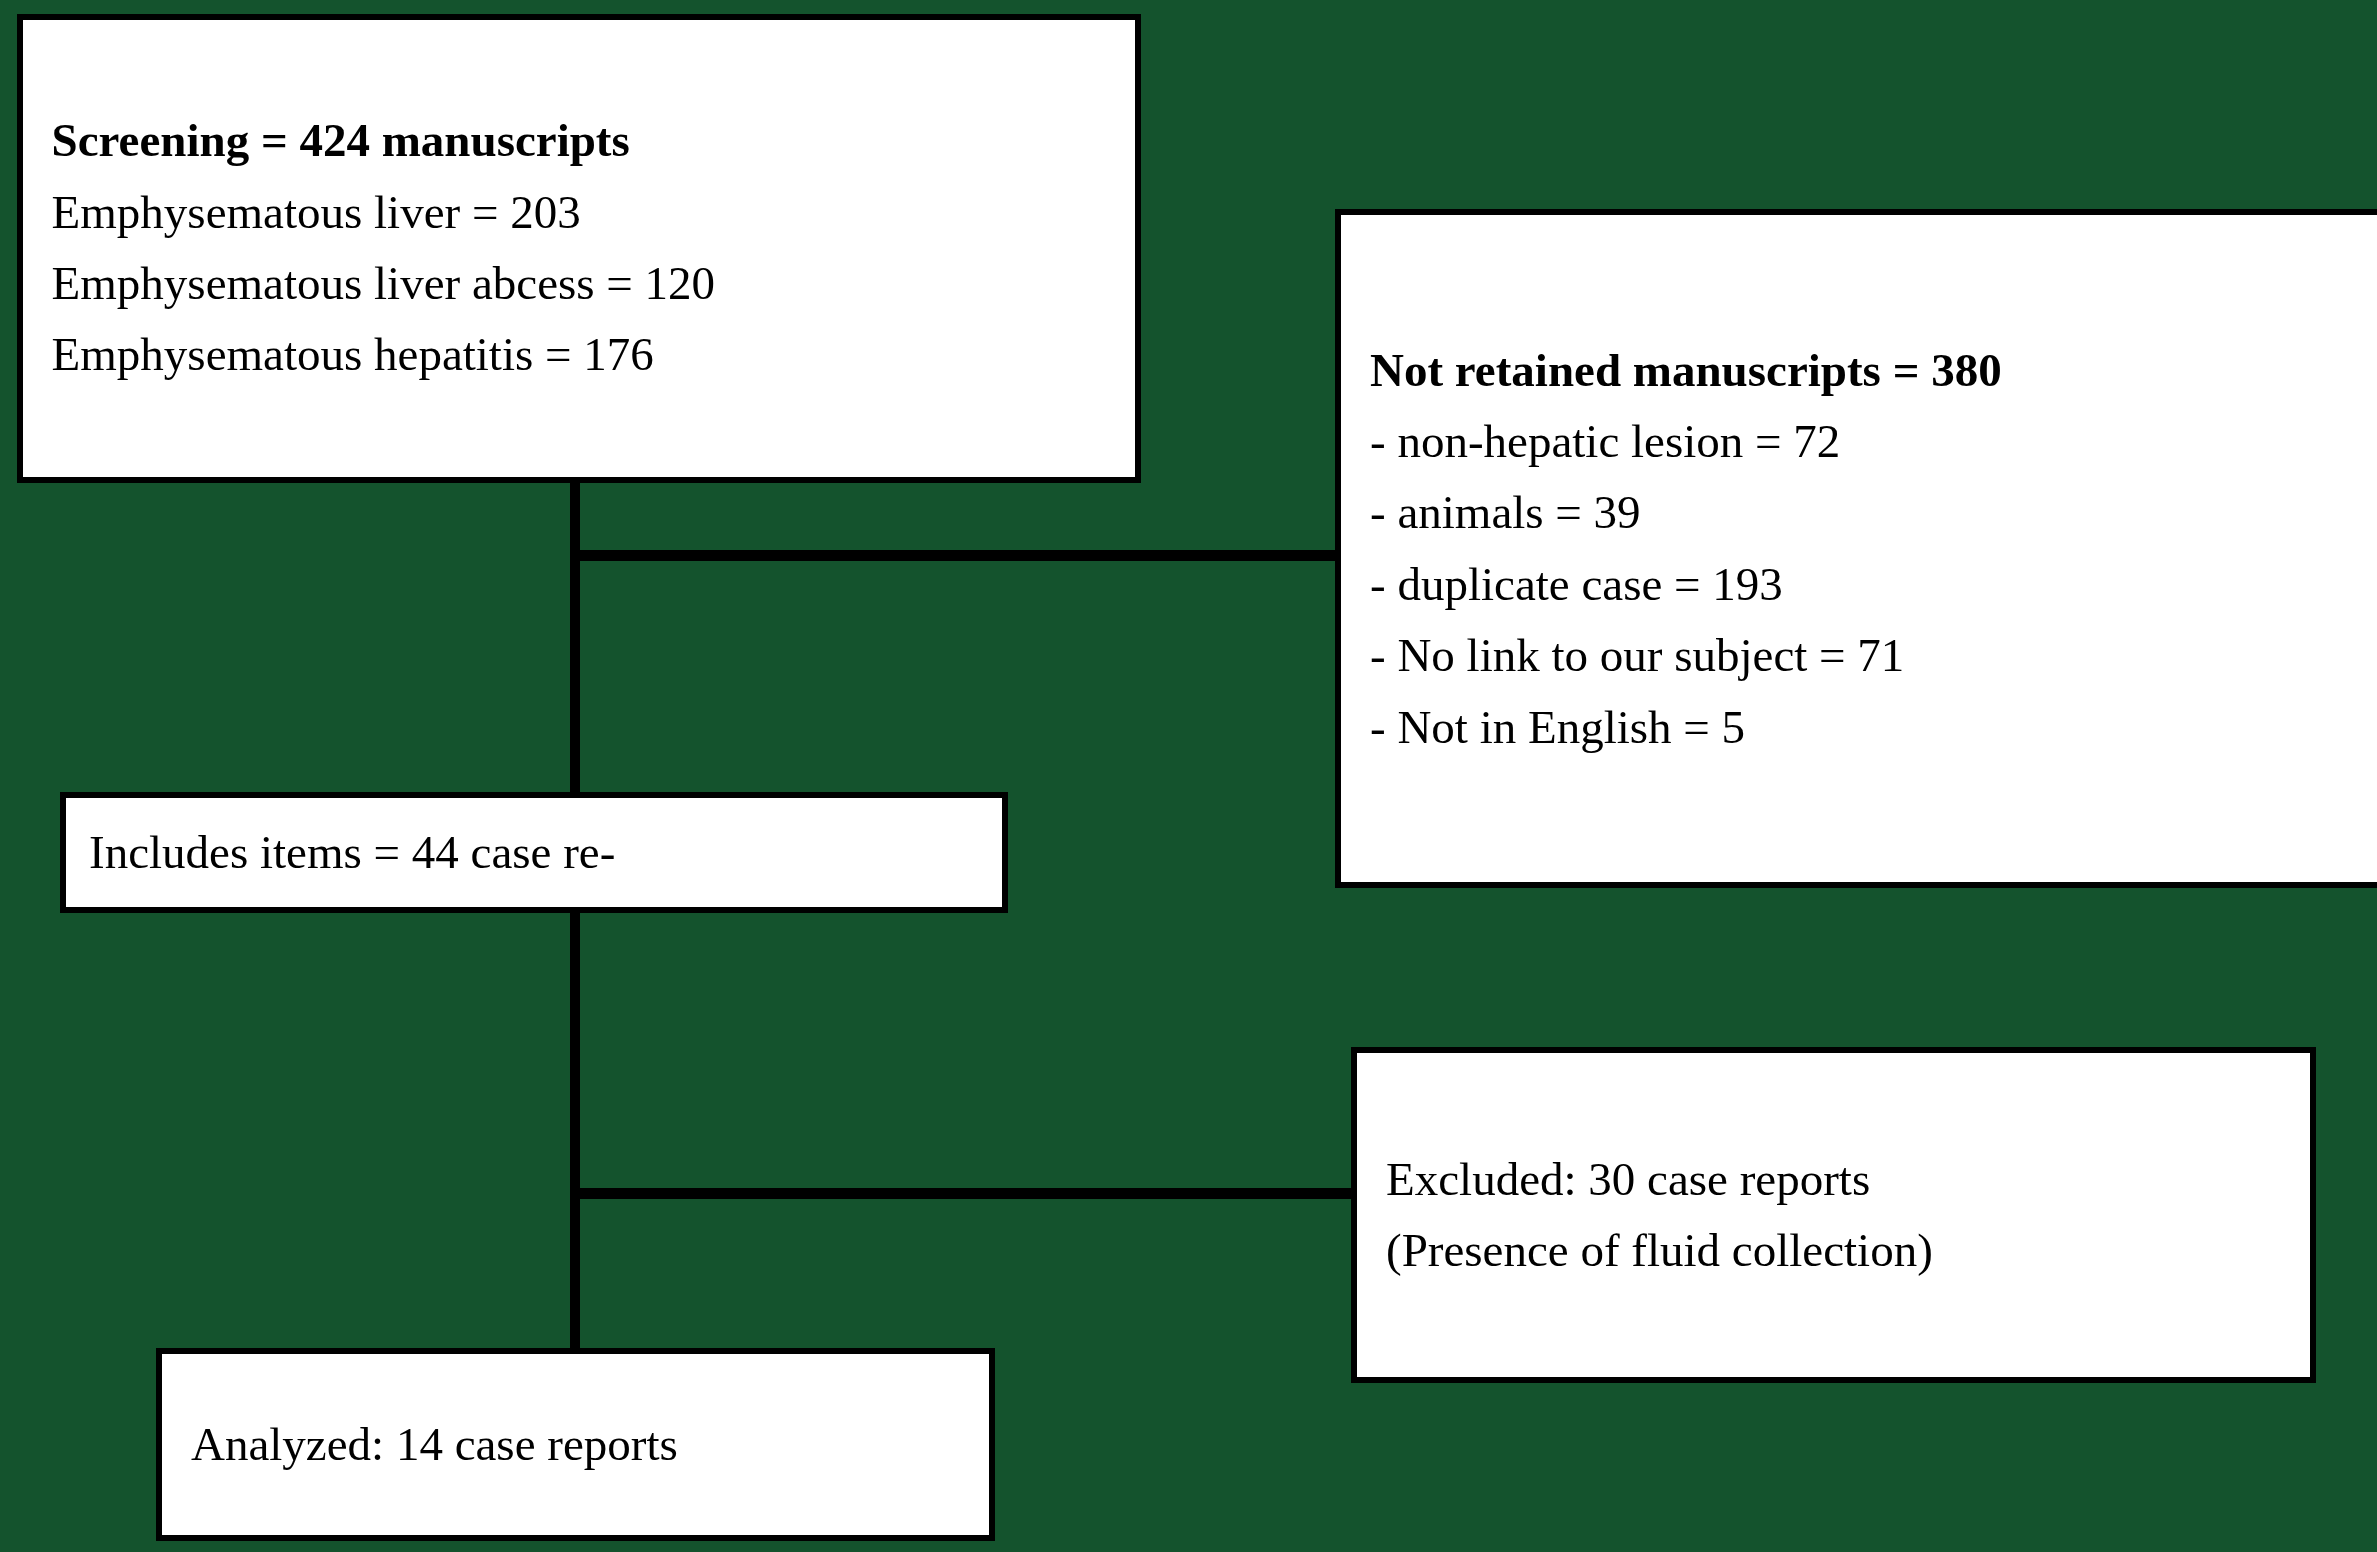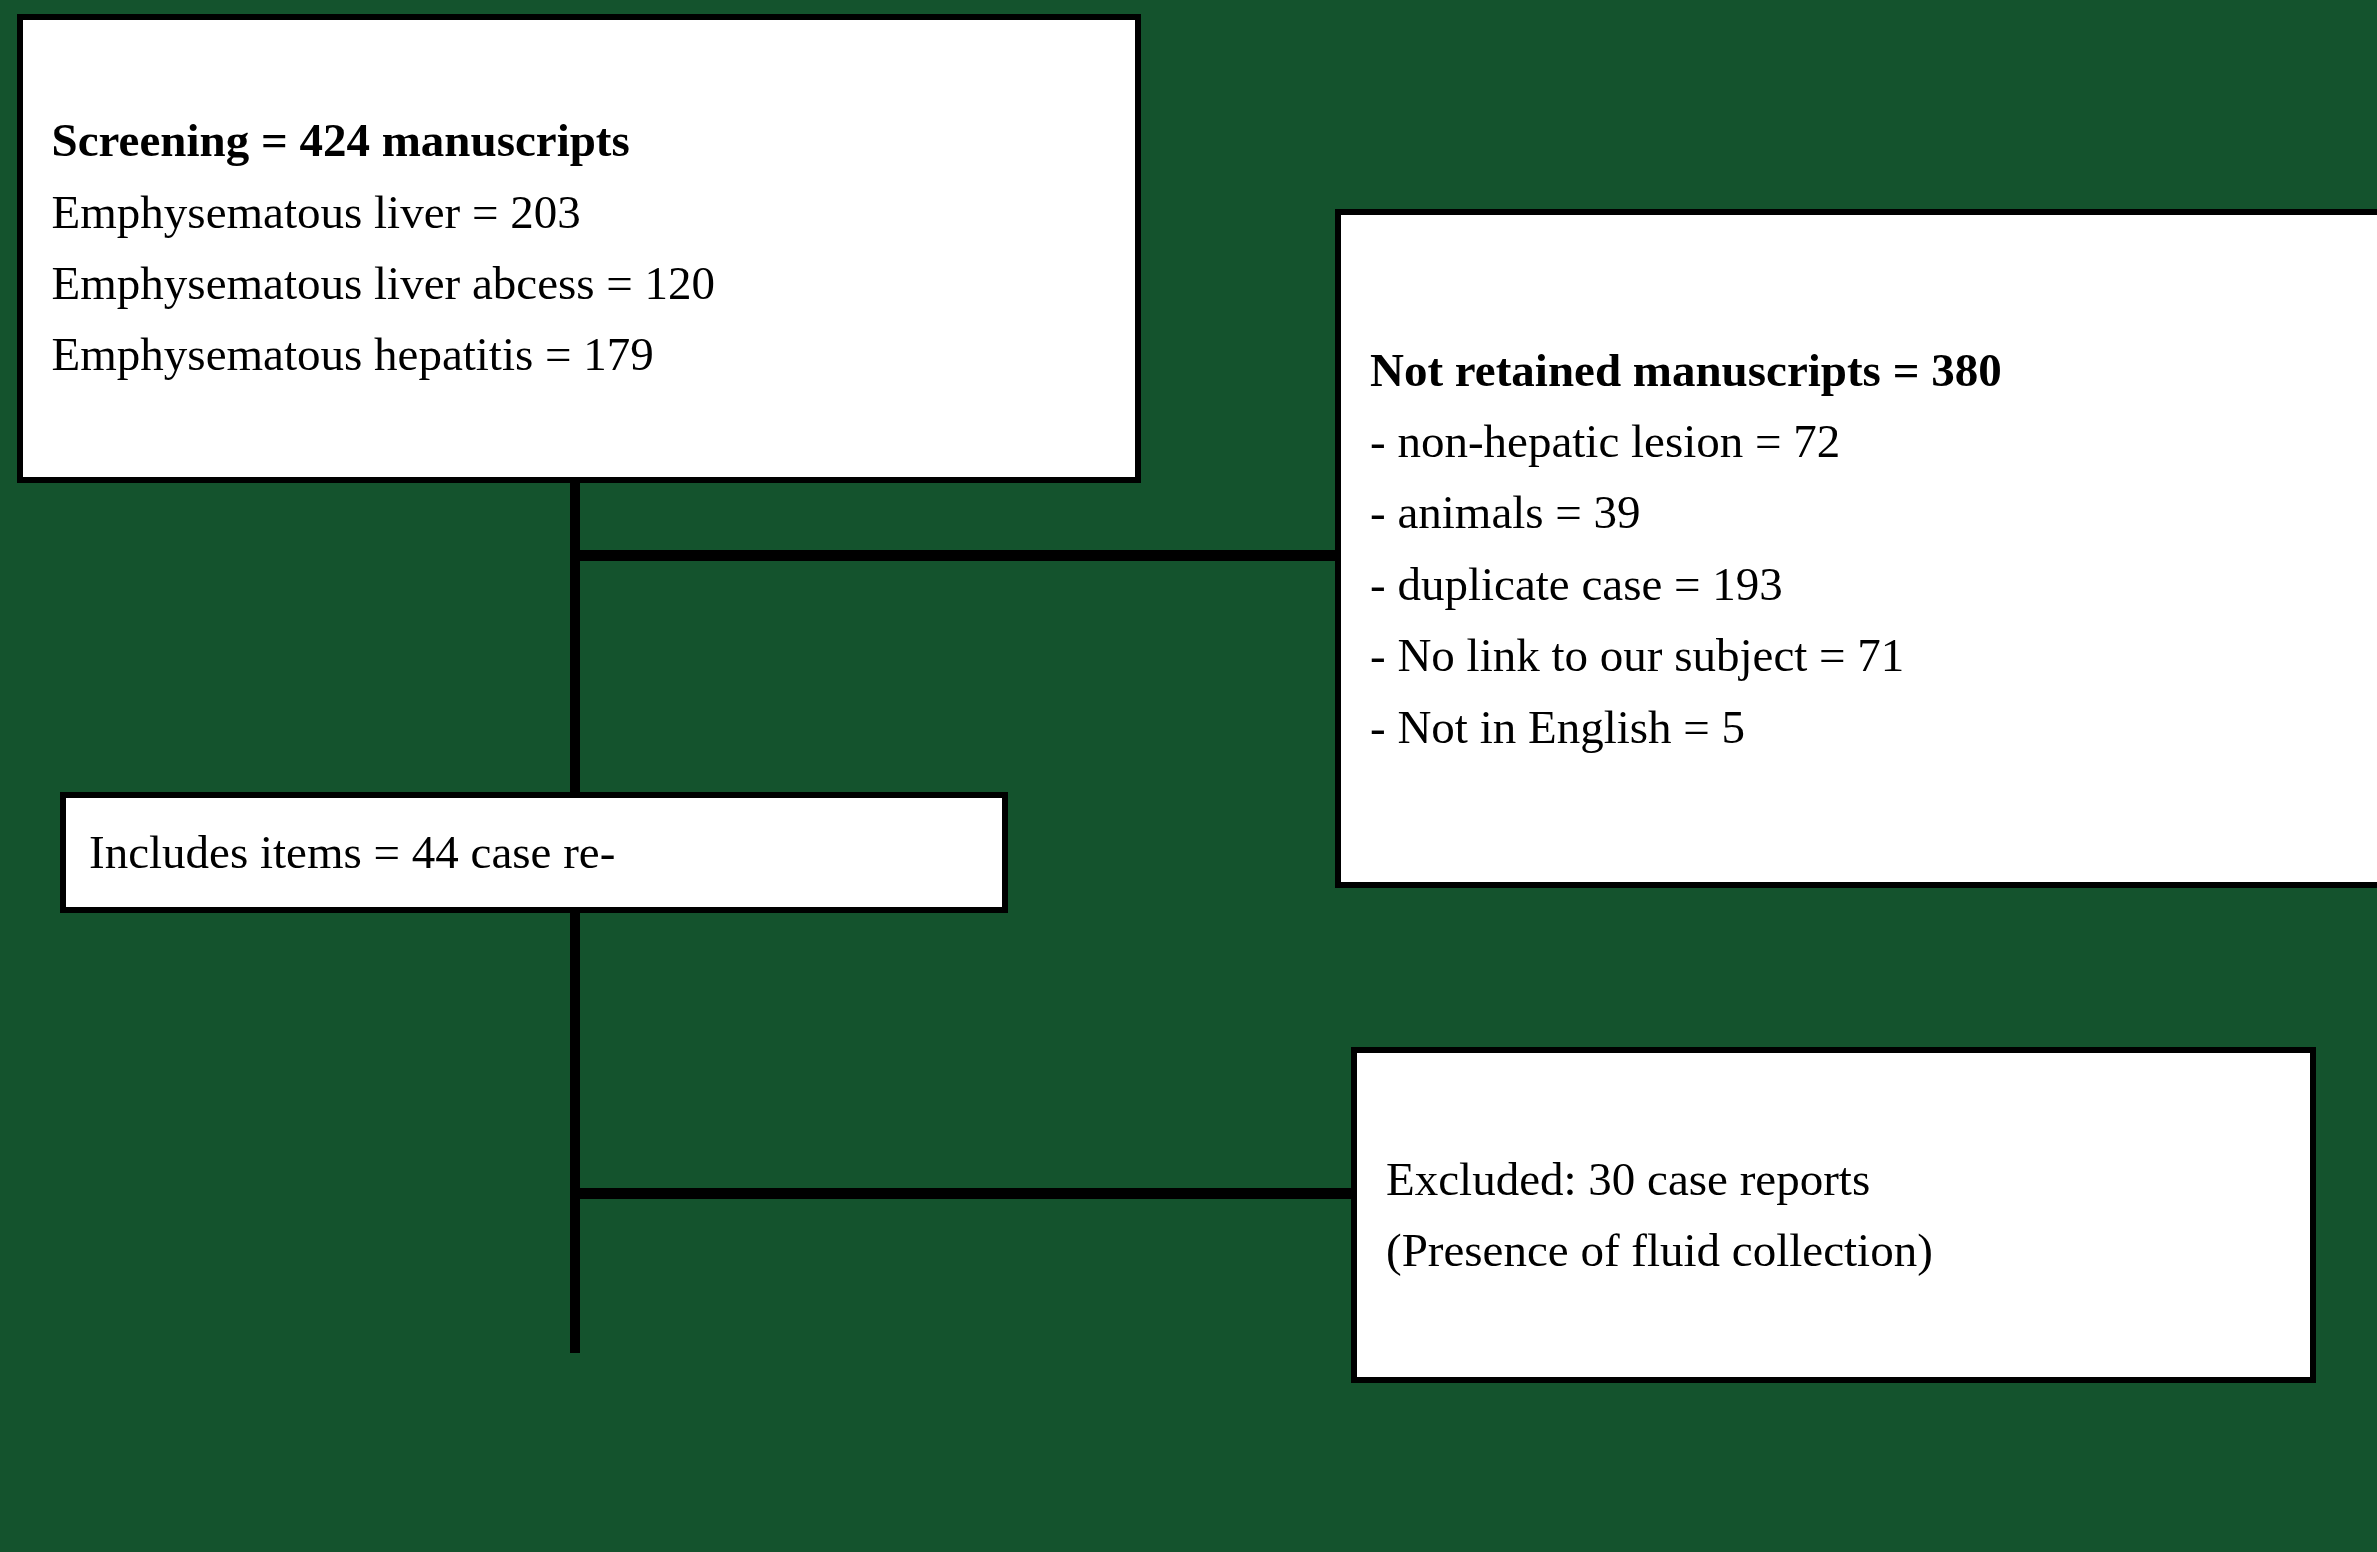--- a/index.html
+++ b/index.html
@@ -76,21 +76,21 @@
   <div class="connector" id="trunk-a"></div>
   <div class="connector" id="branch-1"></div>
   <div class="connector" id="trunk-b"></div>
   <div class="connector" id="branch-2"></div>
 
   <div class="flow-box" id="box-screening">
     <div class="box-inner">
       <div class="line bold">Screening = 424 manuscripts</div>
       <div class="line">Emphysematous liver = 203</div>
       <div class="line">Emphysematous liver abcess = 120</div>
-      <div class="line">Emphysematous hepatitis = 179</div>
+      <div class="line">Emphysematous hepatitis = 176</div>
     </div>
   </div>
 
   <div class="flow-box" id="box-not-retained">
     <div class="box-inner">
       <div class="line bold">Not retained manuscripts = 380</div>
       <div class="line">- non-hepatic lesion = 72</div>
       <div class="line">- animals = 39</div>
       <div class="line">- duplicate case = 193</div>
       <div class="line">- No link to our subject = 71</div>
@@ -104,15 +104,20 @@
     </div>
   </div>
 
   <div class="flow-box" id="box-excluded">
     <div class="box-inner">
       <div class="line center">Excluded: 30 case reports</div>
       <div class="line center">(Presence of fluid collection)</div>
     </div>
   </div>
 
+  <div class="flow-box" id="box-analyzed">
+    <div class="box-inner">
+      <div class="line center">Analyzed: 14 case reports</div>
+    </div>
+  </div>
 
 </div>
 
 
 </body></html>

